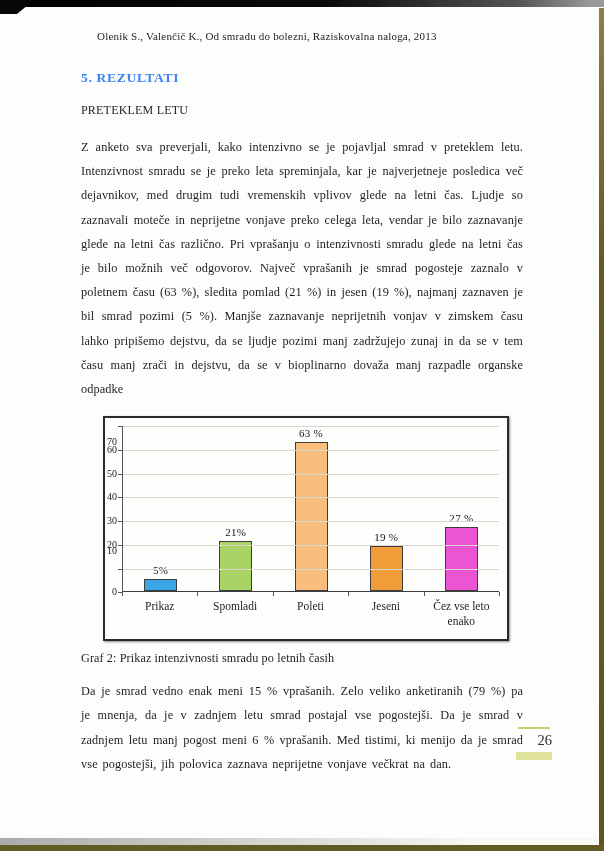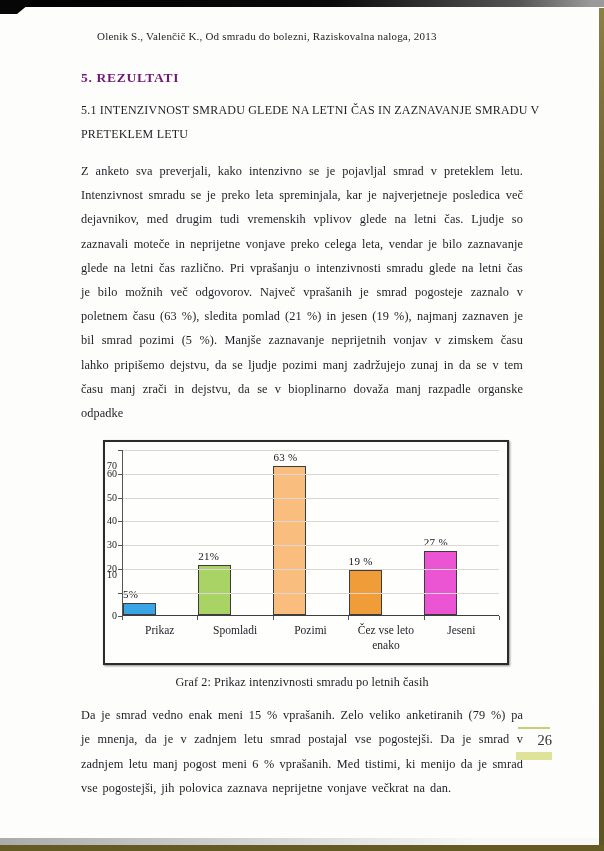--- a/index.html
+++ b/index.html
@@ -37,21 +37,21 @@
     background: linear-gradient(to right, #8f8f8f, rgba(170,170,170,0.08) 80%);
     opacity: .75; z-index: 4;
   }
 
   .content { position: relative; padding: 0 81px; }
 
   .running-header { margin-top: 30px; font-size: 11px; letter-spacing: .2px; padding-left: 16px; }
 
   .section-heading {
     margin: 28px 0 0; font-size: 13.5px; font-weight: bold;
-    color: #701a75; letter-spacing: .7px;
+    color: #3b82f6; letter-spacing: .7px;
   }
   .subheading { margin-top: 12px; font-size: 12px; line-height: 24px; letter-spacing: .2px; }
   .subheading .nowrap { white-space: nowrap; }
 
   .body-par {
     margin: 13px 0 0; font-size: 12.3px; line-height: 24.2px;
     text-align: justify; letter-spacing: .1px; word-spacing: 1.6px;
   }
 
   
@@ -71,29 +71,29 @@
   .plot {
     position: relative; width: 377px; height: 166px; flex: none;
     border-left: 1.5px solid #555; border-bottom: 1.5px solid #3d3d3d;
     background: #fefefd;
   }
   .gridline { position: absolute; left: 0; right: 0; height: 1px; background: #dcd6d1; }
   .bars {
     position: absolute; left: 0; top: 0; right: 0; bottom: 0;
     display: flex; align-items: flex-end; justify-content: space-around;
   }
-  .bar-col { flex: 1; display: flex; flex-direction: column; align-items: flex-start; justify-content: flex-end; }
+  .bar-col { flex: 1; display: flex; flex-direction: column; align-items: center; justify-content: flex-end; }
   .bar-label { font-size: 11px; letter-spacing: .3px; margin-bottom: 3px; color: #15151d; }
   .bar { width: 33px; border: 1.4px solid #3c3c3c; }
   .x-ticks { display: flex; justify-content: space-between; width: 378px; margin-left: 17px; height: 4px; }
   .xtick { width: 1px; height: 4px; background: #555; }
   .x-labels { display: flex; width: 377px; margin-left: 17px; margin-top: 1px; padding-bottom: 4px; }
   .x-label { flex: 1; text-align: center; font-size: 11.5px; line-height: 15px; padding: 2px 2px 0; }
 
-  .chart-caption { margin-top: 10px; text-align: center; font-size: 12.2px; letter-spacing: .1px; }
+  .chart-caption { margin-top: 10px; text-align: left; font-size: 12.2px; letter-spacing: .1px; }
 
   
   .pagenum {
     position: absolute; top: 727px; left: 516px; width: 36px; text-align: right;
   }
   .pn-line-top { height: 2px; background: #c8ce74; margin: 0 2px; }
   .pn-number { font-size: 14.5px; margin-top: 3px; color: #2e2e38; }
   .pn-bar-bottom { height: 8px; background: #dfe39a; margin-top: 3px; }
 </style>
 </head>
@@ -106,21 +106,20 @@
   <div class="edge-bottom-shadow"></div>
   <div class="edge-bottom"></div>
 
   <div class="content">
 
     <div class="running-header">Olenik S., Valenčič K., Od smradu do bolezni, Raziskovalna naloga, 2013</div>
 
     <div class="section-heading">5. REZULTATI</div>
 
     <div class="subheading">
-      <div class="nowrap">5.1 INTENZIVNOST SMRADU GLEDE NA LETNI ČAS IN ZAZNAVANJE SMRADU V</div>
       <div>PRETEKLEM LETU</div>
     </div>
 
     <p class="body-par">Z anketo sva preverjali, kako intenzivno se je pojavljal smrad v preteklem letu. Intenzivnost smradu se je preko leta spreminjala, kar je najverjetneje posledica več dejavnikov, med drugim tudi vremenskih vplivov glede na letni čas. Ljudje so zaznavali moteče in neprijetne vonjave preko celega leta, vendar je bilo zaznavanje glede na letni čas različno. Pri vprašanju o intenzivnosti smradu glede na letni čas je bilo možnih več odgovorov. Največ vprašanih je smrad pogosteje zaznalo v poletnem času (63 %), sledita pomlad (21 %) in jesen (19 %), najmanj zaznaven je bil smrad pozimi (5 %). Manjše zaznavanje neprijetnih vonjav v zimskem času lahko pripišemo dejstvu, da se ljudje pozimi manj zadržujejo zunaj in da se v tem času manj zrači in dejstvu, da se v bioplinarno dovaža manj razpadle organske odpadke</p>
 
     <div class="chart-frame">
       <div class="chart-top">
         <div class="y-axis" id="yaxis">
             <div class="ytick" style="top: 166px;">0</div>
             <div class="ytickmark" style="top: 166px;"></div>
@@ -175,23 +174,23 @@
           <div class="xtick"></div>
           <div class="xtick"></div>
           <div class="xtick"></div>
           <div class="xtick"></div>
           <div class="xtick"></div>
           <div class="xtick"></div>
         </div>
       <div class="x-labels" id="xlabels">
           <div class="x-label">Prikaz</div>
           <div class="x-label">Spomladi</div>
-          <div class="x-label">Pozimi</div>
+          <div class="x-label">Poleti</div>
+          <div class="x-label">Jeseni</div>
           <div class="x-label">Čez vse leto enako</div>
-          <div class="x-label">Jeseni</div>
         </div>
     </div>
 
     <div class="chart-caption">Graf 2: Prikaz intenzivnosti smradu po letnih časih</div>
 
     <p class="body-par">Da je smrad vedno enak meni 15 % vprašanih. Zelo veliko anketiranih (79 %) pa je mnenja, da je v zadnjem letu smrad postajal vse pogostejši. Da je smrad v zadnjem letu manj pogost meni 6 % vprašanih. Med tistimi, ki menijo da je smrad vse pogostejši, jih polovica zaznava neprijetne vonjave večkrat na dan.</p>
   </div>
 
   <div class="pagenum">
     <div class="pn-line-top"></div>

